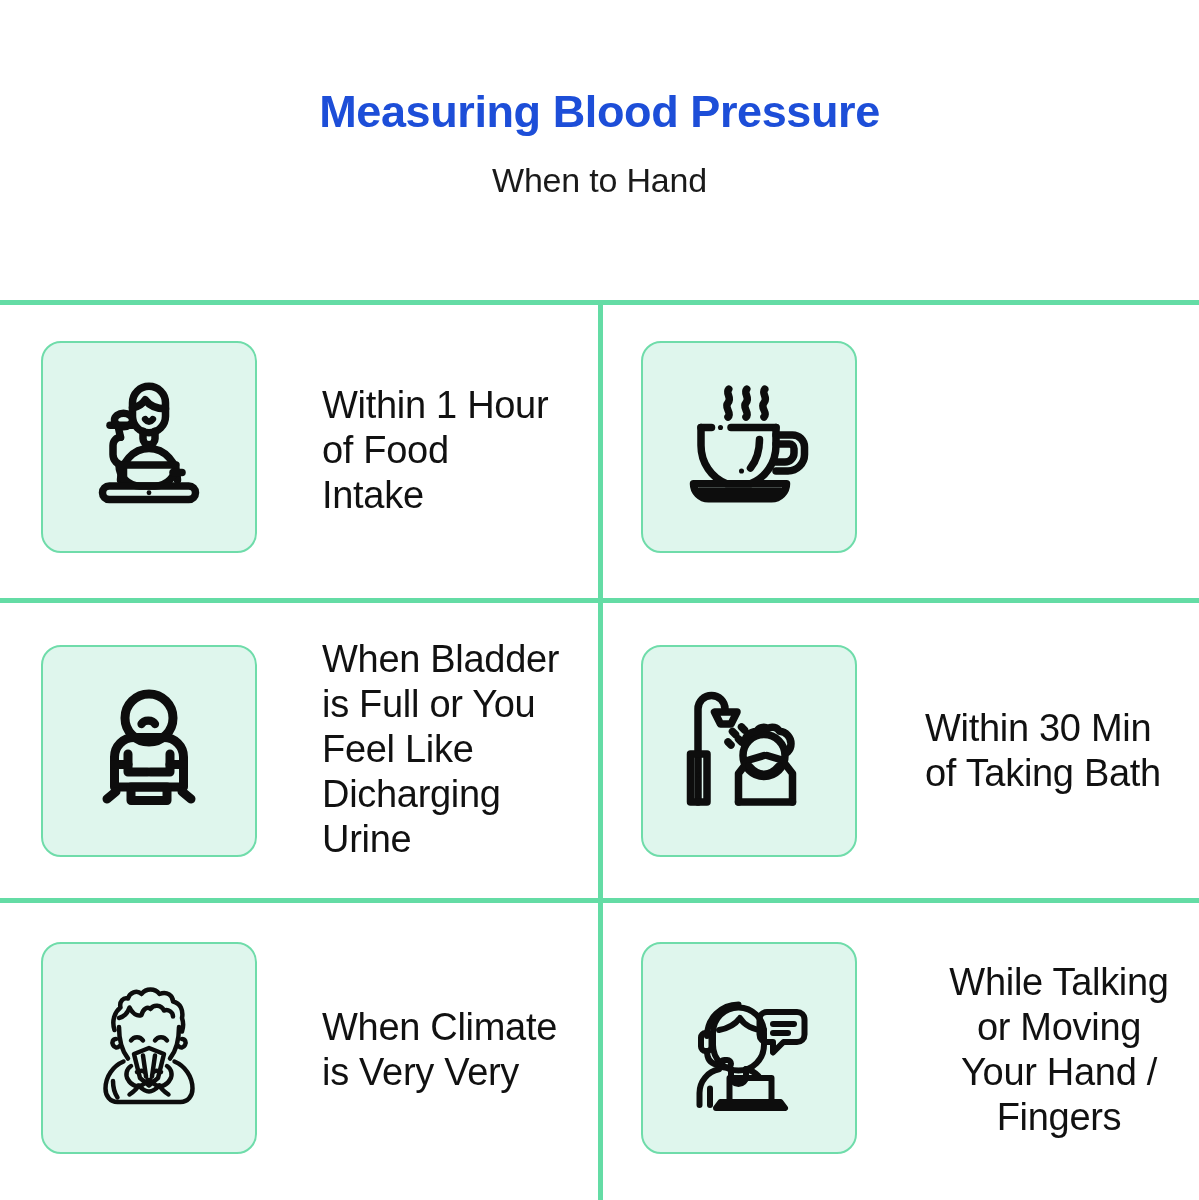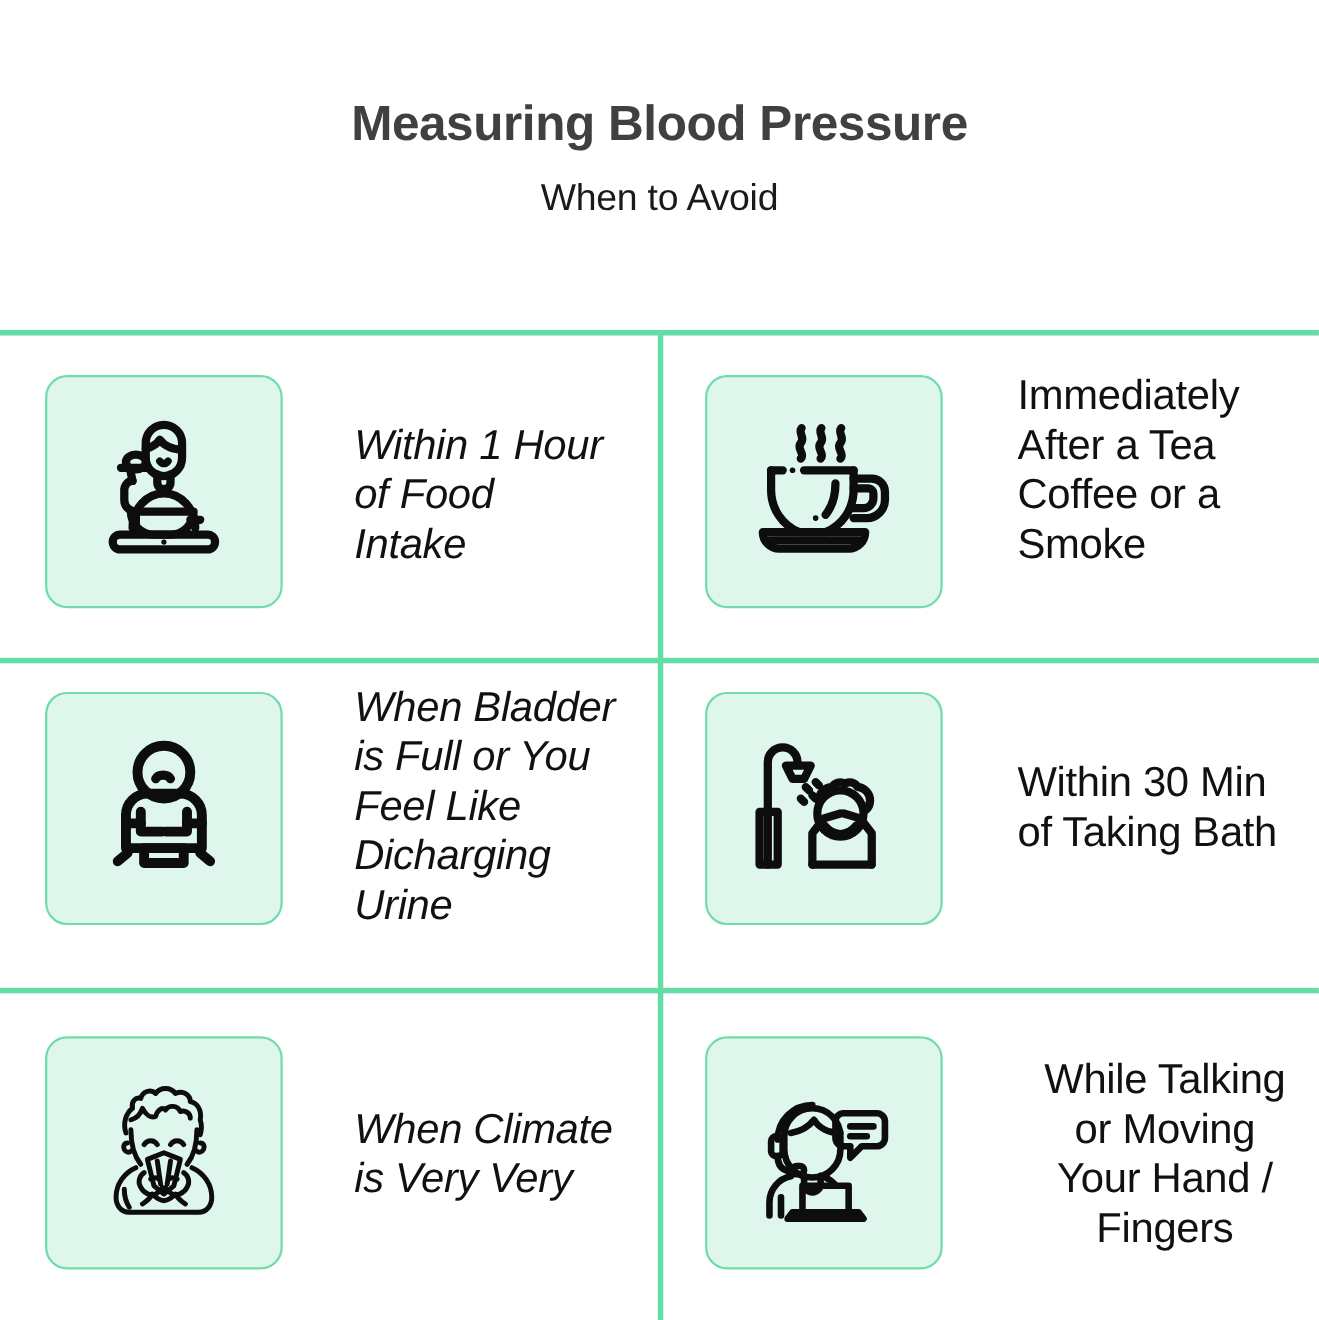--- a/index.html
+++ b/index.html
@@ -25,21 +25,21 @@
     top: 0;
     left: 0;
     width: 1199px;
     height: 302px;
     text-align: center;
   }
   .title {
     margin-top: 86px;
     font-size: 45px;
     font-weight: 700;
-    color: #404040;
+    color: #1d4ed8;
     letter-spacing: -0.4px;
     line-height: 1.15;
   }
   .subtitle {
     margin-top: 22px;
     font-size: 34px;
     font-weight: 400;
     color: #1a1a1a;
     letter-spacing: -0.2px;
     line-height: 1.2;
@@ -73,24 +73,24 @@
     left: 0;
     width: 1199px;
     height: 900px;
   }
 
   .cell {
     position: absolute;
     display: flex;
     align-items: center;
   }
-  .cell.c-left  { left: 0px;   width: 588px; font-style: italic; }
+  .cell.c-left  { left: 0px;   width: 588px; }
   .cell.c-right { left: 603px; width: 596px; }
   .cell.r-0 { top: 0px;   height: 298px; }
-  .cell.r-1 { top: 287px; height: 295px; }
+  .cell.r-1 { top: 303px; height: 295px; }
   .cell.r-2 { top: 603px; height: 297px; }
 
   .tile {
     position: absolute;
     width: 216px;
     height: 212px;
     border: 2px solid #6fdcaa;
     border-radius: 20px;
     background: #dff6ed;
     display: flex;
@@ -125,21 +125,21 @@
   .cell.c-left.r-2  .caption { top: 102px; }
   .cell.c-right.r-2 .caption { top: 57px; text-align: center; }
 </style>
 </head>
 <body>
 
 <div class="page">
 
   <div class="header">
     <div class="title">Measuring Blood Pressure</div>
-    <div class="subtitle">When to Avoid</div>
+    <div class="subtitle">When to Hand</div>
   </div>
 
   <div class="rule-h r0"></div>
   <div class="rule-h r1"></div>
   <div class="rule-h r2"></div>
   <div class="rule-v"></div>
 
   <div class="grid">
 
     <div class="cell c-left r-0">
@@ -195,24 +195,20 @@
             <path d="M68 48h9c1.7 0 3 1.3 3 3v3c0 3.3-2.7 6-6 6h-6"></path>
 
             <path d="M57 45c0 8-2 14-6 19"></path>
             <circle cx="45" cy="66" r="1.7" fill="#0d0d0d" stroke="none"></circle>
 
             <path d="M13 74.5h62c0 5.5-4.5 10-10 10H23c-5.5 0-10-4.5-10-10z"></path>
             <path d="M17 79.5h54"></path>
           </svg>
         </span>
       </div>
-      <div class="caption">Immediately
-After a  Tea
-Coffee or a
-Smoke</div>
     </div>
 
     <div class="cell c-left r-1">
       <div class="tile">
         <span>
           <svg viewBox="0 0 100 100" fill="none" stroke="#0d0d0d" stroke-width="6" stroke-linecap="round" stroke-linejoin="round">
 
             <circle cx="50" cy="28" r="16"></circle>
 
             <path d="M45 32c1.6-3 7.4-3 9 0" stroke-width="5.5"></path>

